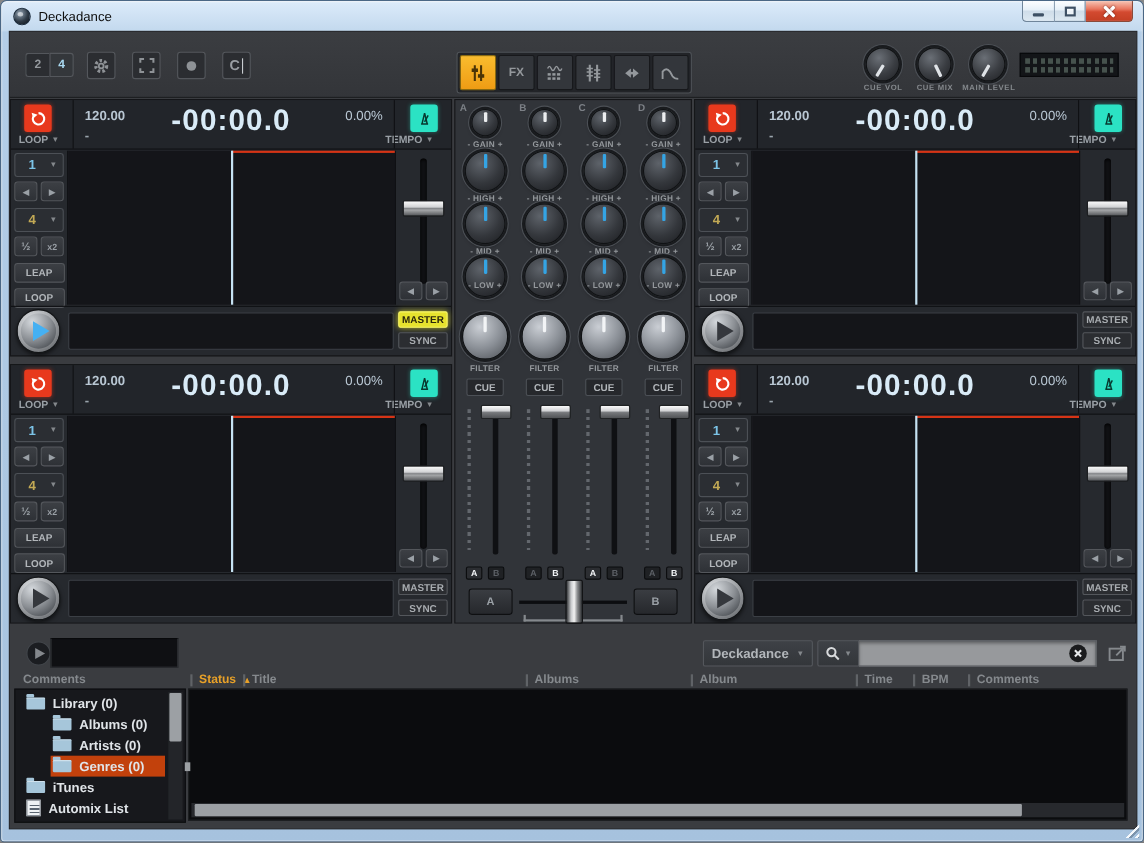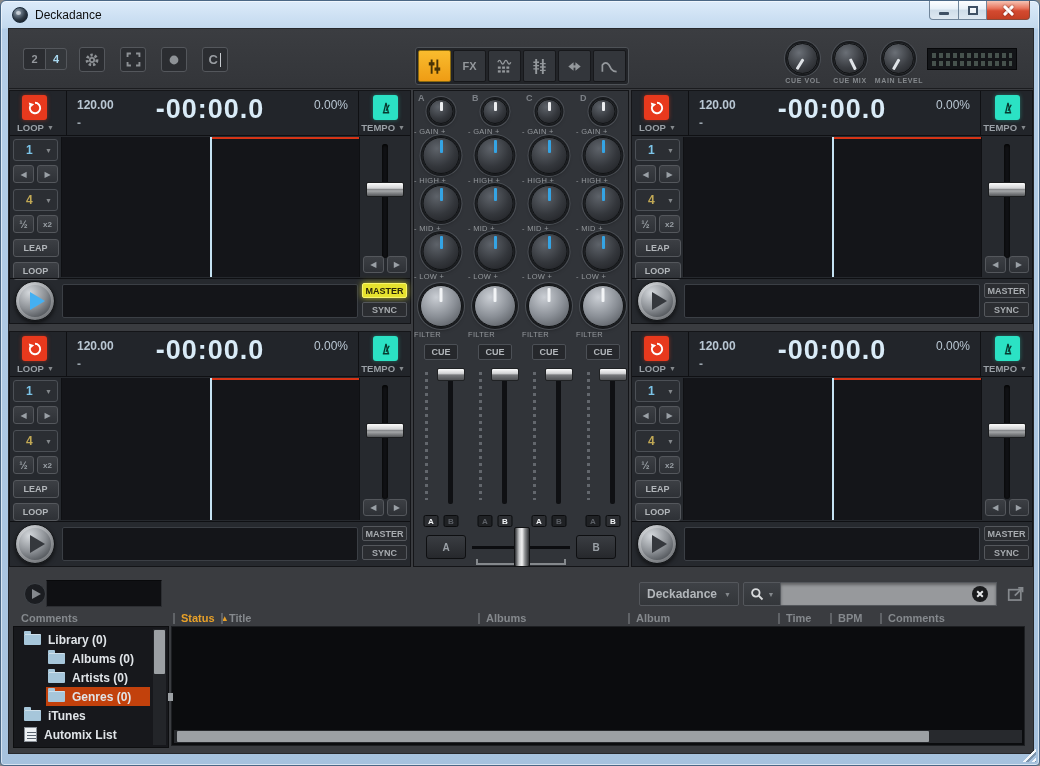--- a/index.html
+++ b/index.html
@@ -58,21 +58,21 @@
 
   
   .deck{position:absolute;width:402px;background:#26292e;border:1px solid #141518}
   .deck-header{position:absolute;left:0;top:0;right:0;height:45px;background:#22252a;border-bottom:1px solid #0f1013}
   .deck-header::before{content:"";position:absolute;left:56px;top:0;bottom:0;width:1px;background:#0f1013}
   .deck-header::after{content:"";position:absolute;right:51px;top:0;bottom:0;width:1px;background:#0f1013}
   .chip{position:absolute;top:4px;width:25px;height:25px;border-radius:3px;display:flex;align-items:center;justify-content:center}
   .chip.loop{left:12px;background:#e8391d;box-shadow:0 0 4px rgba(232,57,29,.5)}
   .chip.tempo{right:12px;background:#2be2c4;box-shadow:0 0 4px rgba(43,226,196,.4)}
   .chip-label{position:absolute;top:31px;font-size:9.5px;font-weight:bold;color:#9aa0a6;display:flex;align-items:center;gap:3px;white-space:nowrap}
-  .chip-label.l{left:7px}.chip-label.r{right:5px}
+  .chip-label.l{left:7px}.chip-label.r{right:16px}
   .caret{font-size:7px;color:#84888c}
   .bpm-val{position:absolute;left:67px;top:7px;font-size:12px;font-weight:bold;color:#b9c7d3}
   .track-val{position:absolute;left:67px;top:25px;font-size:12px;font-weight:bold;color:#9aa4ac}
   .time-val{position:absolute;left:90px;right:90px;top:3px;text-align:center;font-size:27px;font-weight:bold;color:#d9ebf7;letter-spacing:1px}
   .pct-val{position:absolute;right:62px;top:7px;font-size:12px;font-weight:normal;color:#b9c7d3}
   .deck-ctrl{position:absolute;left:0;top:46px;bottom:46px;width:52px;border-right:1px solid #0f1013}
   .dd{height:22px;margin:0 3px;background:#2b2e33;border:1px solid #4c5056;border-radius:3px;display:flex;align-items:center;justify-content:space-between;padding:0 5px 0 12px}
   .dd .num{font-size:12px;font-weight:bold}
   .num.cyan{color:#7cc4e8}.num.gold{color:#c2a955}
   .pair{display:flex;gap:3px;margin:0 3px}
@@ -107,22 +107,22 @@
   .knob{position:absolute;left:50%;transform:translateX(-50%);border-radius:50%;border:1px solid #101214;
     background:radial-gradient(circle at 38% 30%,#5e636a,#34373c 55%,#222428 88%);
     box-shadow:0 0 0 2px #191b1e,0 0 0 3px #4c5056,0 2px 4px rgba(0,0,0,.6)}
   .kgain{top:8px;width:25px;height:25px}
   .keq1{top:46px}.keq2{top:94px}.keq3{top:142px}
   .keq1,.keq2,.keq3{width:37px;height:37px}
   .kfilter{top:194px;width:42px;height:42px;background:radial-gradient(circle at 38% 28%,#caced4,#8a8f96 52%,#585c62 90%)}
   .ind{position:absolute;left:50%;top:2px;transform:translateX(-50%);width:3px;height:9px;background:#eceef0;border-radius:1px}
   .keq1 .ind,.keq2 .ind,.keq3 .ind{background:#34a4e4;height:13px}
   .kfilter .ind{height:14px;background:#f2f4f6}
-  .klabel{position:absolute;left:0;right:0;text-align:left;font-size:7.5px;font-weight:normal;color:#94989c;letter-spacing:.3px}
-  .kl-g{top:36px}.kl-h{top:85px}.kl-m{top:133px}.kl-l{top:181px}.kl-f{top:239px}
+  .klabel{position:absolute;left:0;right:0;text-align:center;font-size:7.5px;font-weight:bold;color:#94989c;letter-spacing:.3px}
+  .kl-g{top:36px}.kl-h{top:85px}.kl-m{top:133px}.kl-l{top:164px}.kl-f{top:239px}
   .cue-btn{position:absolute;left:50%;transform:translateX(-50%);top:253px;width:34px;height:16px;background:#26282c;border:1px solid #4c5056;border-radius:2px;color:#b2b6ba;font-size:9px;font-weight:bold;line-height:13px}
   .fader{position:absolute;left:0;top:277px;width:54px;height:142px}
   .fticks{position:absolute;left:11px;top:4px;bottom:10px;width:3px;background:repeating-linear-gradient(180deg,#63676d 0 3px,rgba(0,0,0,0) 3px 7px)}
   .ftrack{position:absolute;left:34px;top:2px;bottom:6px;width:5px;background:#0f1013;border-radius:2px}
   .fhandle{position:absolute;left:23px;top:0;width:28px;height:13px;border:1px solid #202224;border-radius:2px;
     background:linear-gradient(180deg,#fbfbfb,#d2d3d5 40%,#77797c 55%,#515356)}
   .ab-row{position:absolute;top:424px;left:50%;transform:translateX(-50%);display:flex;gap:5px}
   .ab{width:15px;height:12px;background:#1f2124;border:1px solid #0b0c0e;border-radius:2px;font-size:8px;font-weight:bold;color:#5c6066;text-align:center;line-height:11px}
   .ab.on{color:#f2f4f6;background:#2c2e32}
   .xbtn{position:absolute;top:444px;width:40px;height:24px;background:linear-gradient(180deg,#3a3d42,#26282c);border:1px solid #0e0f11;border-radius:3px;color:#9aa0a6;font-size:10px;font-weight:bold}

